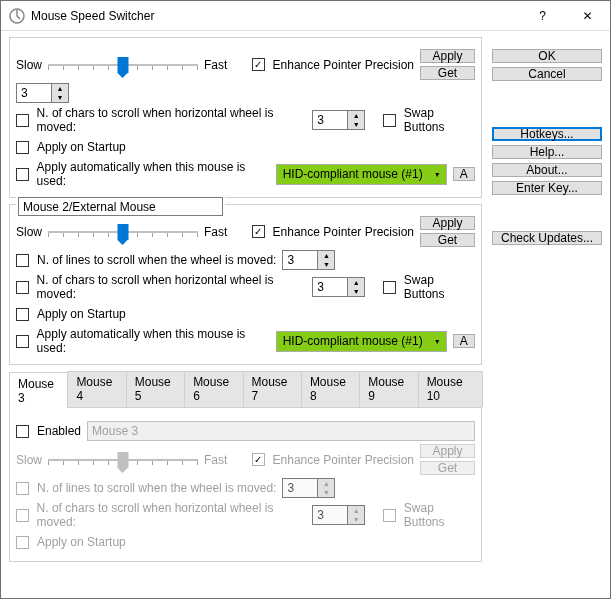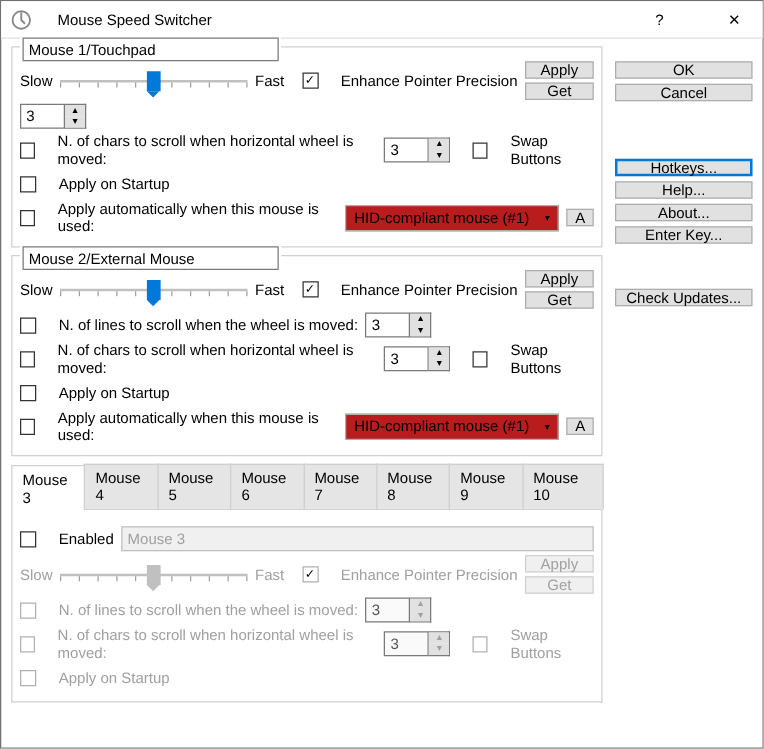--- a/index.html
+++ b/index.html
@@ -1,18 +1,18 @@
 <!DOCTYPE html>
 <html><head>
 <meta charset="utf-8">
 <style>
 * { box-sizing: border-box; font-family: "Segoe UI", Tahoma, sans-serif; font-size: 12px; }
 body { margin: 0; background: #f0f0f0; width: 611px; height: 599px; overflow: hidden; }
 .window { width: 611px; height: 599px; background: #fff; border: 1px solid #707070; display: flex; flex-direction: column; }
-.titlebar { height: 30px; background: #fff; display: flex; align-items: center; padding: 0 0 0 8px; border-bottom: 1px solid #e0e0e0; gap: 15px; }
+.titlebar { height: 30px; background: #fff; display: flex; align-items: center; padding: 0 0 0 8px; border-bottom: 1px solid #e0e0e0; }
 .titlebar-icon { width: 16px; height: 16px; margin-right: 6px; }
 .titlebar-title { flex: 1; color: #000; }
 .titlebar-btn { width: 45px; height: 30px; display: flex; align-items: center; justify-content: center; color: #000; }
 .body { flex: 1; display: flex; padding: 6px 8px 8px 8px; gap: 10px; }
 .left { flex: 1; display: flex; flex-direction: column; }
 .right { width: 110px; display: flex; flex-direction: column; gap: 4px; padding-top: 12px; }
 .btn { height: 14px; background: #e1e1e1; border: 1px solid #adadad; display: flex; align-items: center; justify-content: center; cursor: default; }
 .btn.highlight { border: 2px solid #0078d7; margin-top: 10px; }
 .btn.small { width: 55px; }
 .btn.tiny { width: 23px; }
@@ -23,29 +23,29 @@
 .row { display: flex; align-items: center; margin: 3px 0; gap: 6px; min-height: 20px; }
 .slider-row { display: flex; align-items: center; gap: 6px; }
 .slider-track { position: relative; width: 150px; height: 20px; }
 .slider-rail { position: absolute; top: 9px; left: 0; right: 0; height: 2px; background: #c0c0c0; }
 .slider-ticks { position: absolute; top: 11px; left: 0; right: 0; display: flex; justify-content: space-between; }
 .slider-tick { width: 1px; height: 4px; background: #a0a0a0; }
 .slider-thumb { position: absolute; top: 2px; width: 11px; height: 16px; background: #0078d7; left: 50%; transform: translateX(-50%); }
 .slider-thumb.disabled { background: #c0c0c0; }
 .slider-thumb::after { content: ''; position: absolute; bottom: -5px; left: 0; border-left: 5.5px solid transparent; border-right: 5.5px solid transparent; border-top: 5px solid #0078d7; }
 .slider-thumb.disabled::after { border-top-color: #c0c0c0; }
-.chk { display: flex; align-items: center; gap: 18px; }
+.chk { display: flex; align-items: center; gap: 8px; }
 .chk-box { width: 13px; height: 13px; border: 1px solid #333; background: #fff; display: flex; align-items: center; justify-content: center; font-size: 10px; line-height: 1; }
 .chk-box.disabled { border-color: #b0b0b0; }
 .chk-box.checked::before { content: '✓'; color: #000; }
 .spinner { display: flex; }
 .spinner input { width: 36px; height: 20px; border: 1px solid #7a7a7a; padding: 0 4px; font-size: 12px; }
 .spinner .arrows { display: flex; flex-direction: column; border: 1px solid #7a7a7a; border-left: none; }
 .spinner .arrow { width: 16px; height: 9px; background: #e1e1e1; font-size: 7px; display: flex; align-items: center; justify-content: center; line-height: 1; }
-.combo { display: flex; border: 1px solid #adadad; background: #b91c1c; height: 21px; align-items: center; }
+.combo { display: flex; border: 1px solid #adadad; background: #84cc16; height: 21px; align-items: center; }
 .combo-text { flex: 1; padding: 0 6px; color: #000; overflow: hidden; white-space: nowrap; }
 .combo-arrow { width: 17px; display: flex; align-items: center; justify-content: center; font-size: 8px; }
 .tabs { display: flex; border-bottom: 1px solid #d0d0d0; }
 .tab { padding: 3px 8px; border: 1px solid #d0d0d0; border-bottom: none; margin-right: -1px; background: #e5e5e5; cursor: default; }
 .tab.active { background: #fff; position: relative; top: 1px; padding-top: 4px; }
 .tab-body { border: 1px solid #d0d0d0; border-top: none; padding: 10px 6px 6px 6px; }
 .disabled-text { color: #a0a0a0; }
 .spacer { height: 12px; }
 input[type=text] { font-family: inherit; }
 </style>
@@ -62,21 +62,20 @@
     </span>
     <span class="titlebar-title">Mouse Speed Switcher</span>
     <div class="titlebar-btn">?</div>
     <div class="titlebar-btn">✕</div>
   </div>
 
   <div class="body">
     <div class="left">
 
       <div class="groupbox">
-        <div class="groupbox-title"><input type="text" value="Mouse 1/Touchpad" style=""></div>
         <div class="row">
           <div class="slider-row" style="flex:1">
             <span>Slow</span>
             <div class="slider-track">
               <div class="slider-rail"></div>
               <div class="slider-ticks">
                   <div class="slider-tick"></div>
                   <div class="slider-tick"></div>
                   <div class="slider-tick"></div>
                   <div class="slider-tick"></div>

